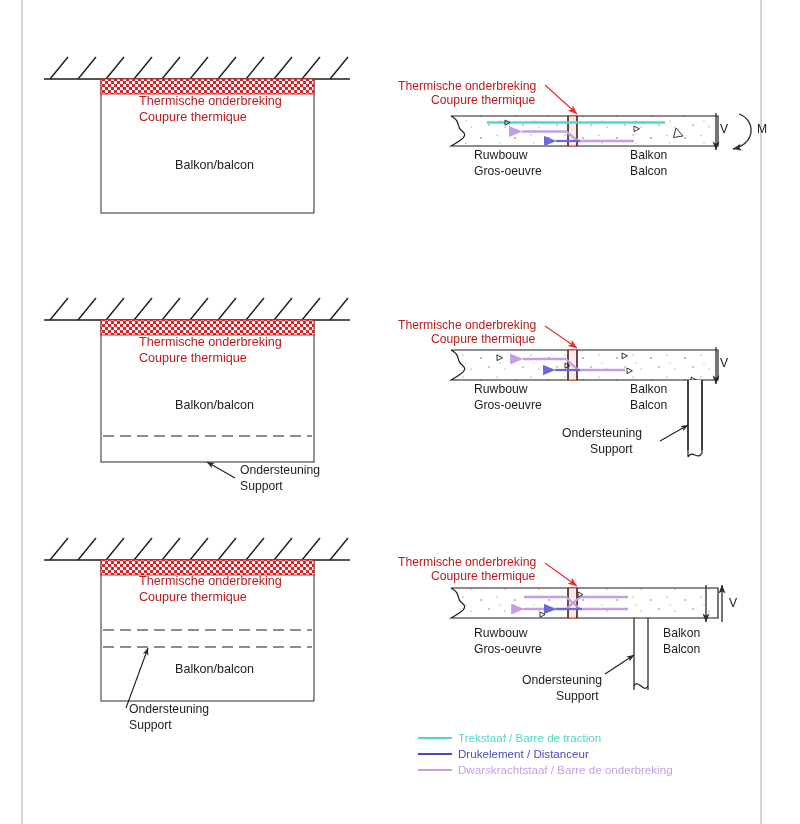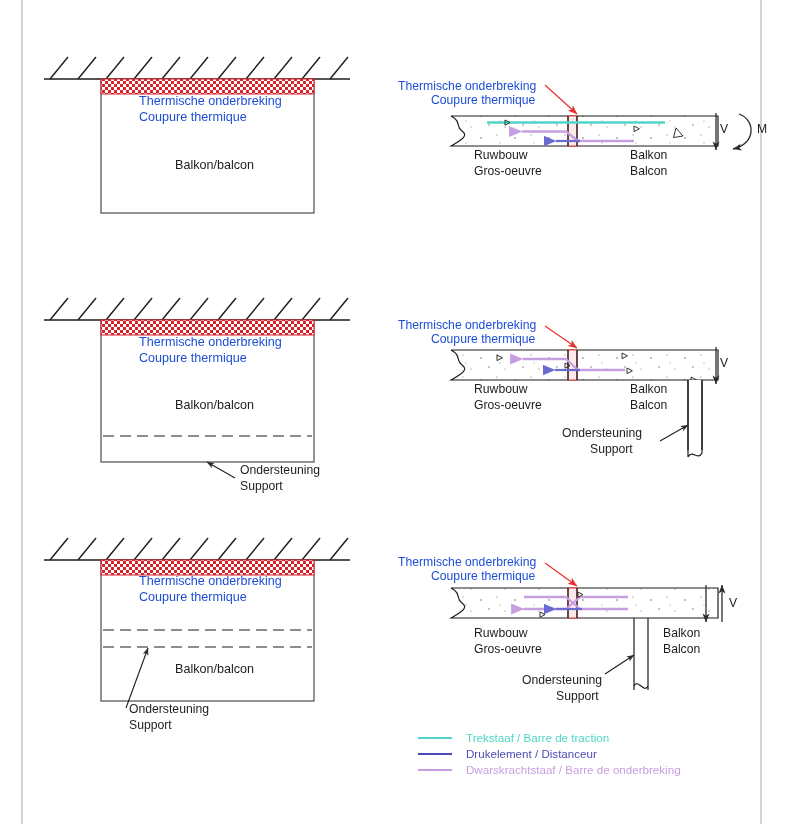--- a/index.html
+++ b/index.html
@@ -6,25 +6,25 @@
   body{
     width:800px;height:824px;position:relative;overflow:hidden;
     font-family:"Liberation Sans","DejaVu Sans",sans-serif;
   }
   #sheet{position:absolute;left:0;top:0;width:800px;height:824px;}
   .page-border{position:absolute;background:#d9d2d0;}
   #border-left{left:21px;top:0;width:1.5px;height:824px;}
   #border-right{left:760px;top:0;width:1.5px;height:824px;}
   svg.layer{position:absolute;left:0;top:0;width:800px;height:824px;pointer-events:none;}
   .txt{position:absolute;white-space:pre;line-height:1.22;}
-  .red{color:#1d4ed8;}
+  .red{color:#b91c1c;}
   .blk{color:#1d1d1b;}
   .s13{font-size:12.6px;}
   .s12{font-size:12.2px;}
-  .legend-row{position:absolute;display:flex;align-items:center;gap:7px;margin-left:8px;}
+  .legend-row{position:absolute;display:flex;align-items:center;gap:7px;}
   .legend-label{font-size:11.6px;white-space:pre;}
 </style>
 </head>
 <body>
 
 <div id="sheet">
 
   <div class="page-border" id="border-left"></div>
   <div class="page-border" id="border-right"></div>
 

